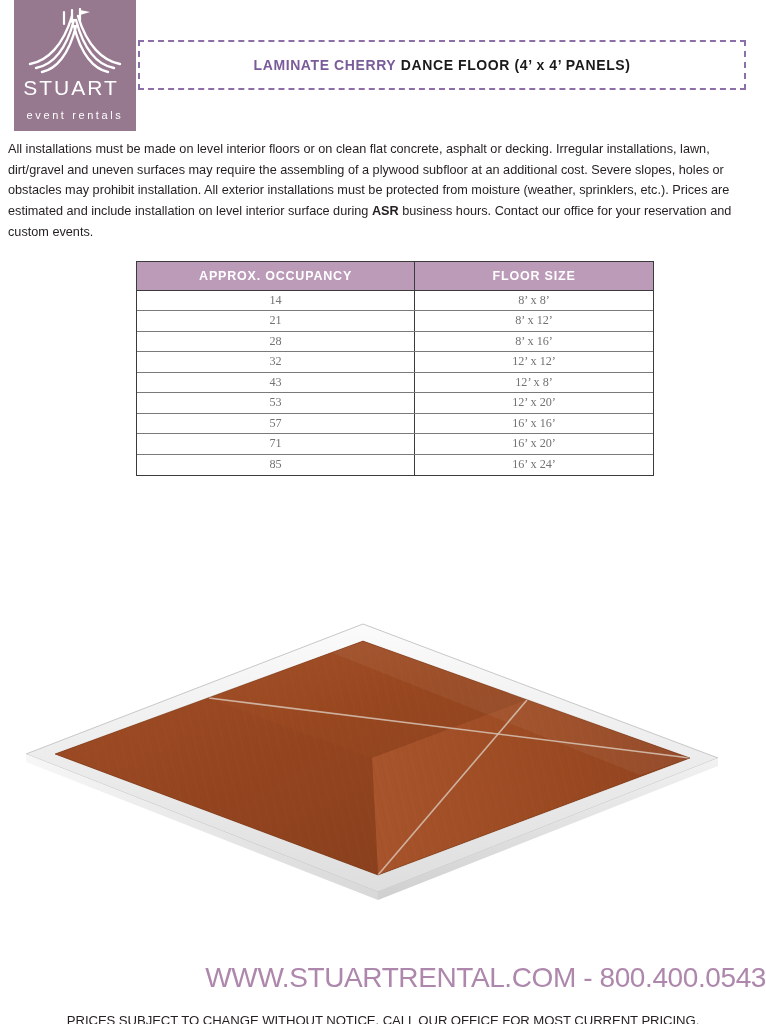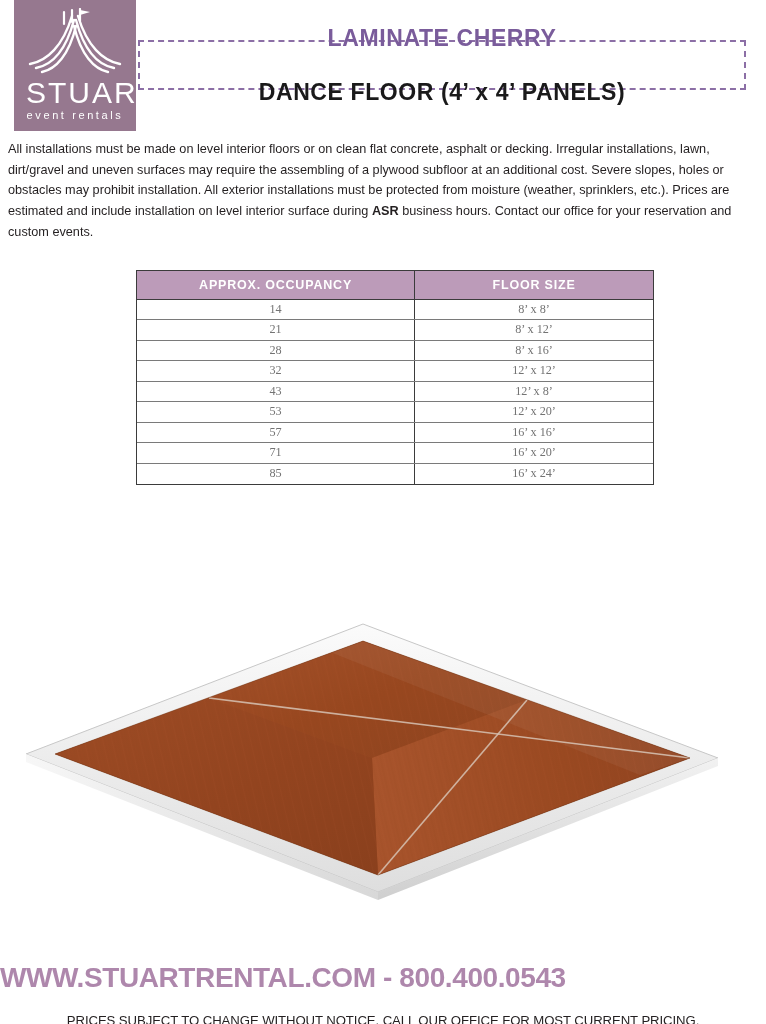--- a/index.html
+++ b/index.html
@@ -11,59 +11,57 @@
   }
   .page { position:relative; width:766px; height:1024px; overflow:hidden; background:#fff; }
 
   
   .logo-block {
     position:absolute; left:14px; top:0; width:122px; height:131px;
     background:#96788F;
   }
   .logo-mark { position:absolute; left:0; top:8px; width:122px; height:70px; }
   .logo-word {
-    position:absolute; left:12px; top:76px; width:114px;
+    position:absolute; left:0; top:76px; width:114px;
     text-align:center; color:#ffffff;
-    font-size:30px; font-weight:400; letter-spacing:2.0px;
+    font-size:21px; font-weight:400; letter-spacing:2.0px;
     font-family:"Liberation Sans", sans-serif;
   }
   .logo-sub {
     position:absolute; left:0; top:109px; width:122px;
     text-align:center; color:#ffffff;
     font-size:11px; font-weight:400; letter-spacing:2.6px;
   }
 
   .title-box {
     position:absolute; left:138px; top:40px; width:608px; height:50px;
     border:2px dashed #8C6FA6;
   }
   .title-text {
     position:absolute; left:0; top:0; width:100%; height:100%;
     display:flex; align-items:center; justify-content:center;
-    font-size:23px; font-weight:bold; letter-spacing:0.6px;
+    font-size:14px; font-weight:bold; letter-spacing:0.6px;
     white-space:nowrap;
-    flex-direction:column;
   }
   .t-purple { color:#7A5C9B; }
   .t-black  { color:#1A1A1A; }
 
   
   .intro {
     position:absolute; left:8px; top:139px; width:742px;
     font-size:12.7px; line-height:1.63; color:#231f20;
     text-align:left;
   }
   .intro b { font-weight:bold; }
 
   
   .table {
     position:absolute; left:136px; top:261px; width:518px;
     border:1.5px solid #3b3b3b;
     border-collapse:collapse;
-    margin-top:9px;
   }
   table { border-collapse:collapse; width:100%; }
   th {
     background:#BC9BB9; color:#ffffff;
     font-size:12.5px; font-weight:bold; letter-spacing:0.8px;
     height:28px; text-align:center;
     border-right:1.5px solid #3b3b3b;
     border-bottom:1.5px solid #3b3b3b;
   }
   th:last-child { border-right:none; }
@@ -78,22 +76,22 @@
   tr:last-child td { border-bottom:none; }
   .col-occ { width:53.8%; }
   .col-size { width:46.2%; }
 
   
   .product { position:absolute; left:0px; top:600px; width:766px; height:330px; }
 
   
   .footer-url {
     position:absolute; left:0; top:962px; width:766px;
-    text-align:left; color:#AE87AC;
-    font-size:28px; font-weight:bold; letter-spacing:-0.4px;
+    text-align:right; color:#AE87AC;
+    font-size:28px; font-weight:normal; letter-spacing:-0.4px;
   }
   .footer-note {
     position:absolute; left:0; top:1000px; width:766px;
     text-align:center; color:#231f20;
     font-size:13.2px; letter-spacing:-0.1px;margin-top:13px;
   }
 </style>
 </head>
 <body>
 

